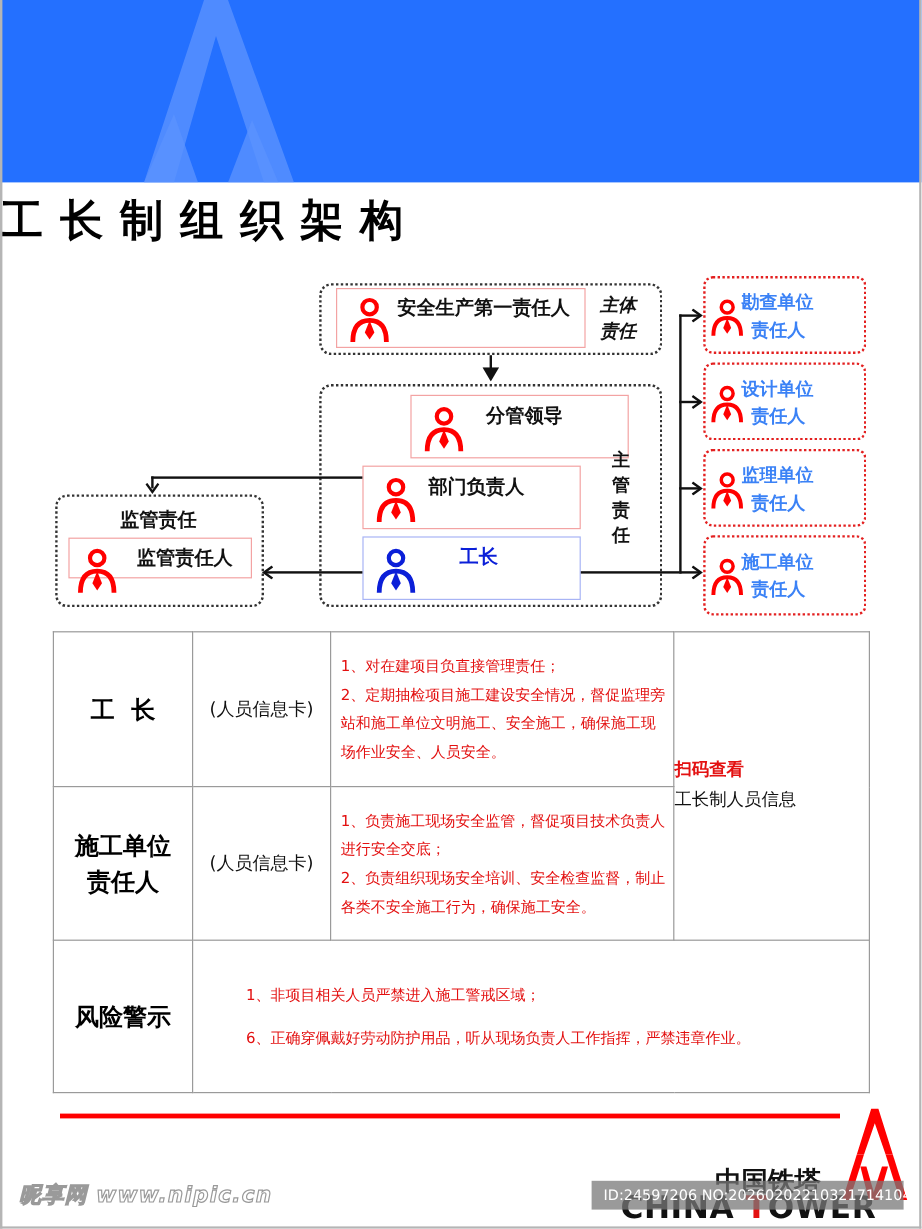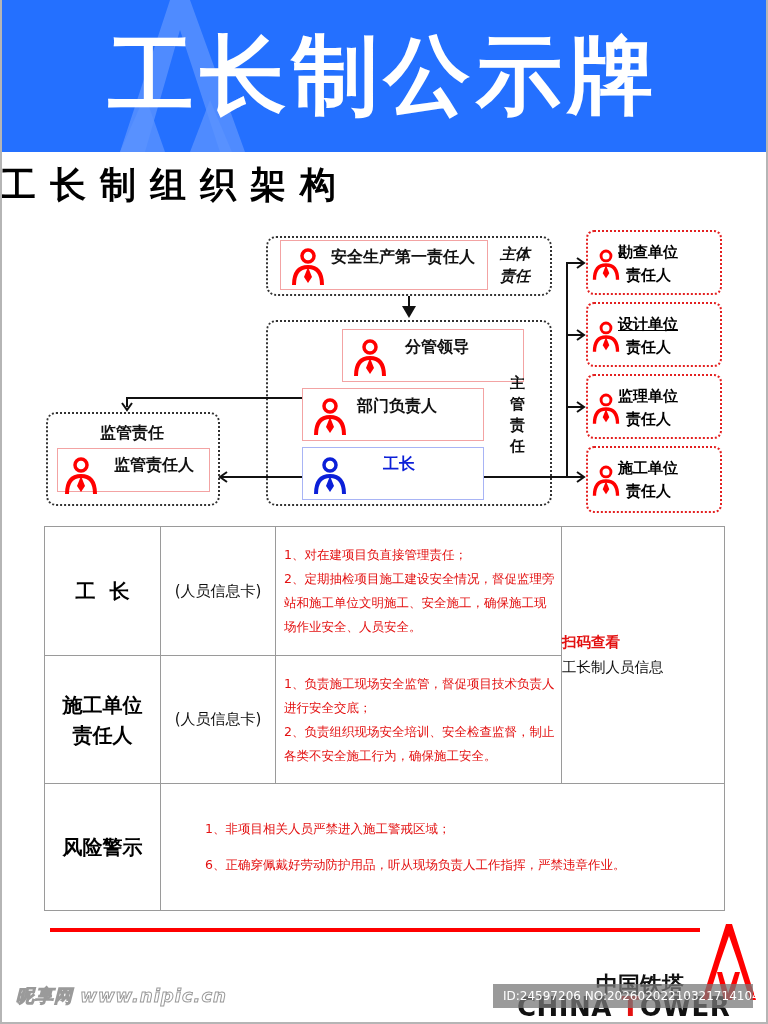--- a/index.html
+++ b/index.html
@@ -19,21 +19,21 @@
     .dotted-box { position: absolute; border: 2px dotted #333; border-radius: 10px; }
     .dotted-red { position: absolute; border: 2px dotted #e32020; border-radius: 8px; }
     .person-box { position: absolute; border: 1.5px solid #f3a3a3; background: #fff; }
     .person-box.blue { border-color: #a8b4f5; }
     .person-label { position: absolute; font-weight: bold; font-size: 16px; color: #111; white-space: nowrap; }
     .person-label.blue { color: #0b1fd8; }
     .side-label { position: absolute; font-size: 15px; font-weight: bold; color: #111; line-height: 22px; }
     .person-icon { position: absolute; width: 34px; height: 40px; }
     .line { position: absolute; background: #111; }
 
-    .unit-text { position: absolute; font-weight: bold; font-size: 15px; line-height: 23px; color: #000000; white-space: nowrap; }
+    .unit-text { position: absolute; font-weight: bold; font-size: 15px; line-height: 23px; color: #3b82f6; white-space: nowrap; }
 
     
     .info-table { position: absolute; left: 44px; top: 526px; width: 680px; height: 384px; border-collapse: collapse; table-layout: fixed; }
     .info-table td { border: 1.5px solid #9a9a9a; vertical-align: middle; }
     .role-cell { text-align: center; font-weight: bold; font-size: 20px; line-height: 30px; color: #000; }
     .card-cell { text-align: center; font-size: 15px; color: #111; }
     .duty-cell { color: #e31111; font-size: 12.5px; line-height: 24px; padding: 0 6px 0 8px; }
     .qr-cell { text-align: left; font-size: 14.5px; line-height: 25px; }
     .qr-red { color: #e31111; font-weight: bold; }
     .risk-cell { color: #e31111; font-size: 12.5px; line-height: 36px; padding-left: 44px; }
@@ -49,21 +49,20 @@
   </style>
 </head>
 <body>
 
 <div class="header">
   <svg class="header-deco" viewBox="0 0 220 152">
     <polygon points="110,0 130,0 185,152 160,152 120,30 85,152 60,152" fill="#5a92ff" opacity="0.8"></polygon>
     <polygon points="60,152 85,95 105,152" fill="#5a92ff" opacity="0.8"></polygon>
     <polygon points="130,152 150,100 172,152" fill="#5a92ff" opacity="0.8"></polygon>
   </svg>
-  <div class="header-title">工长制公示牌</div>
 </div>
 
 <div class="section-title">工长制组织架构</div>
 
 <div class="dotted-box" style="left:266px;top:236px;width:286px;height:60px;"></div>
 <div class="person-box" style="left:280px;top:240px;width:208px;height:50px;">
   <svg class="person-icon" style="left:10px;top:6px;" viewBox="0 0 34 40">
     <circle cx="17" cy="9" r="6" fill="none" stroke="#ff0000" stroke-width="3.5"></circle>
     <path d="M3 38 Q3 20 17 20 Q31 20 31 38" fill="none" stroke="#ff0000" stroke-width="4"></path>
     <polygon points="17,20 13,30 17,36 21,30" fill="#ff0000"></polygon>
@@ -122,21 +121,21 @@
     <polyline points="1,1 6,8 11,1" fill="none" stroke="#111" stroke-width="2"></polyline>
   </svg>
 
 <div class="line" style="left:220px;top:476px;width:82px;height:2px;"></div>
 <svg style="position:absolute;left:218px;top:471px;" width="10" height="12" viewBox="0 0 10 12">
     <polyline points="9,1 2,6 9,11" fill="none" stroke="#111" stroke-width="2"></polyline>
   </svg>
 
 <div class="dotted-box" style="left:46px;top:412px;width:174px;height:94px;"></div>
 <div class="person-label" style="left:100px;top:423px;">监管责任</div>
-<div class="person-box" style="left:57px;top:448px;width:153px;height:44px;">
+<div class="person-box" style="left:57px;top:448px;width:153px;height:34px;">
   <svg class="person-icon" style="left:6px;top:7px;" viewBox="0 0 34 40">
     <circle cx="17" cy="9" r="6" fill="none" stroke="#ff0000" stroke-width="3.5"></circle>
     <path d="M3 38 Q3 20 17 20 Q31 20 31 38" fill="none" stroke="#ff0000" stroke-width="4"></path>
     <polygon points="17,20 13,30 17,36 21,30" fill="#ff0000"></polygon>
   </svg>
   <div class="person-label" style="left:56px;top:6px;">监管责任人</div>
 </div>
 
 <div class="line" style="left:484px;top:476px;width:82px;height:2px;"></div>
 <div class="line" style="left:566px;top:262px;width:2px;height:216px;"></div>
@@ -165,21 +164,21 @@
   </svg>
   <div class="unit-text" style="left:30px;top:9px;">勘查单位</div>
   <div class="unit-text" style="left:38px;top:32px;">责任人</div>
 </div>
 <div class="dotted-red" style="left:586px;top:302px;width:136px;height:65px;">
   <svg class="person-icon" style="left:4px;top:16px;width:28px;height:34px;" viewBox="0 0 34 40">
     <circle cx="17" cy="9" r="6" fill="none" stroke="#ff0000" stroke-width="3.5"></circle>
     <path d="M3 38 Q3 20 17 20 Q31 20 31 38" fill="none" stroke="#ff0000" stroke-width="4"></path>
     <polygon points="17,20 13,30 17,36 21,30" fill="#ff0000"></polygon>
   </svg>
-  <div class="unit-text" style="left:30px;top:9px;text-decoration:underline;">设计单位</div>
+  <div class="unit-text" style="left:30px;top:9px;">设计单位</div>
   <div class="unit-text" style="left:38px;top:32px;">责任人</div>
 </div>
 <div class="dotted-red" style="left:586px;top:374px;width:136px;height:65px;">
   <svg class="person-icon" style="left:4px;top:16px;width:28px;height:34px;" viewBox="0 0 34 40">
     <circle cx="17" cy="9" r="6" fill="none" stroke="#ff0000" stroke-width="3.5"></circle>
     <path d="M3 38 Q3 20 17 20 Q31 20 31 38" fill="none" stroke="#ff0000" stroke-width="4"></path>
     <polygon points="17,20 13,30 17,36 21,30" fill="#ff0000"></polygon>
   </svg>
   <div class="unit-text" style="left:30px;top:9px;">监理单位</div>
   <div class="unit-text" style="left:38px;top:32px;">责任人</div>

